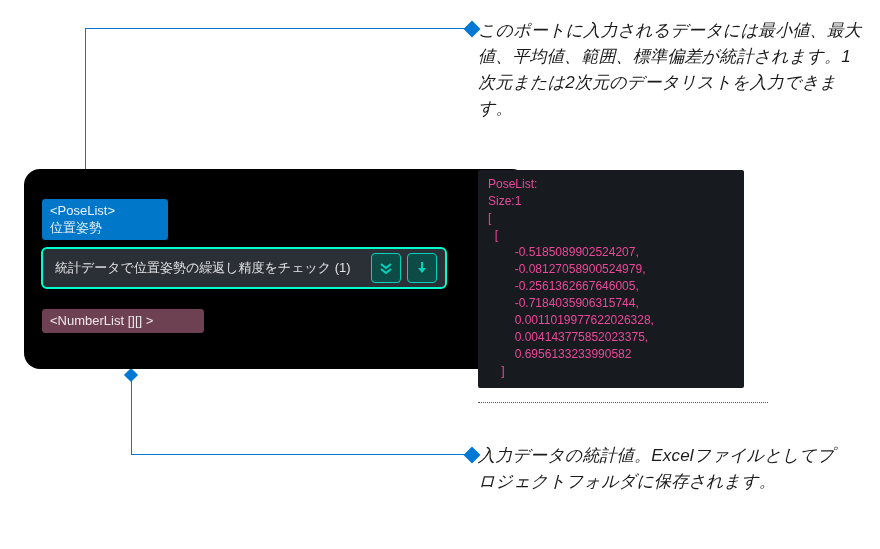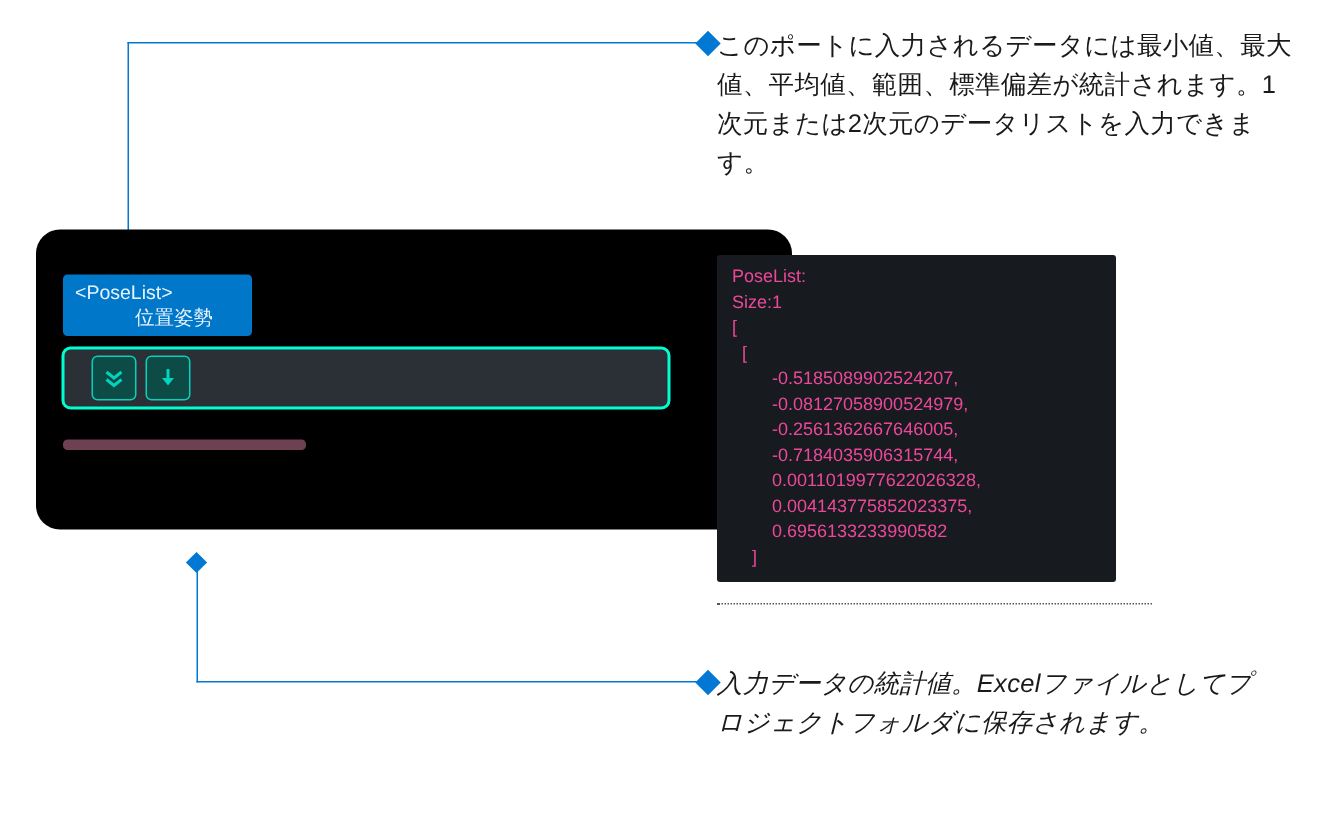--- a/index.html
+++ b/index.html
@@ -21,41 +21,41 @@
     position:relative;
     background:#ffffff;
     font-family:"Hiragino Sans","Yu Gothic","Meiryo",Arial,sans-serif;
     font-size:14px;
     color:var(--text-black);
   }
 
   
   .panel{
     position:absolute;
-    left:24px;top:153px;
+    left:24px;top:169px;
     width:504px;height:200px;
     background:var(--panel-black);
     border-radius:16px;
     box-sizing:border-box;
     color:var(--text-white);
   }
 
   .port-in{
     position:absolute;
     left:17px;top:29px;
     width:110px;
     background:var(--port-blue);
     border-radius:4px;
     border:1px solid #000;
     padding:3px 8px 4px 8px;
     font-size:13px;
     line-height:17px;
     color:#e9f4ff;
   }
-  .port-in .line2{color:#e9f4ff;margin-left:40px;}
+  .port-in .line2{color:#e9f4ff;}
 
   .node-bar{
     position:absolute;
     left:17px;top:78px;
     width:406px;height:42px;
     background:var(--node-bg);
     border:2px solid var(--border-cyan);
     border-radius:6px;
     display:flex;
     align-items:center;
@@ -95,21 +95,21 @@
   }
 
   
   .annotation{
     position:absolute;
     color:var(--text-black);
     font-size:17px;
     line-height:26px;
     letter-spacing:0.2px;
   }
-  .ann-top{left:478px;top:18px;width:390px;}
+  .ann-top{left:478px;top:18px;width:390px;font-style:italic;}
   .ann-bot{left:478px;top:443px;width:370px;font-style:italic;}
 
   
   .diamond{
     position:absolute;
     width:12px;height:12px;
     background:var(--annotation-blue);
     transform:rotate(45deg);
   }
   .d-top{left:466px;top:23px;}
@@ -166,20 +166,21 @@
 <div class="d-panel-bot"></div>
 
 <div class="panel">
 
   <div class="port-in">
     <div>&lt;PoseList&gt;</div>
     <div class="line2">位置姿勢</div>
   </div>
 
   <div class="node-bar">
+    <span class="node-title">統計データで位置姿勢の繰返し精度をチェック (1)</span>
 
     <div class="node-btn">
       <span>
         <svg viewBox="0 0 16 16" fill="none" stroke="currentColor" stroke-width="2">
           <polyline points="3,4 8,8 13,4"></polyline>
           <polyline points="3,9 8,13 13,9"></polyline>
         </svg>
       </span>
     </div>
 
@@ -188,20 +189,21 @@
         <svg viewBox="0 0 16 16" fill="currentColor">
           <path d="M8 2v7"></path>
           <path d="M8 2v7" stroke="currentColor" stroke-width="2"></path>
           <polygon points="4,8 12,8 8,13"></polygon>
         </svg>
       </span>
     </div>
   </div>
 
   <div class="port-out">
+    <div>&lt;NumberList [][] &gt;</div>
   </div>
 </div>
 
 <div class="annotation ann-top">このポートに入力されるデータには最小値、最大値、平均値、範囲、標準偏差が統計されます。1次元または2次元のデータリストを入力できます。</div>
 
 <div class="annotation ann-bot">入力データの統計値。Excelファイルとしてプロジェクトフォルダに保存されます。</div>
 
 <hr class="dotted">
 
 <div class="data-preview"><span>PoseList:</span>

